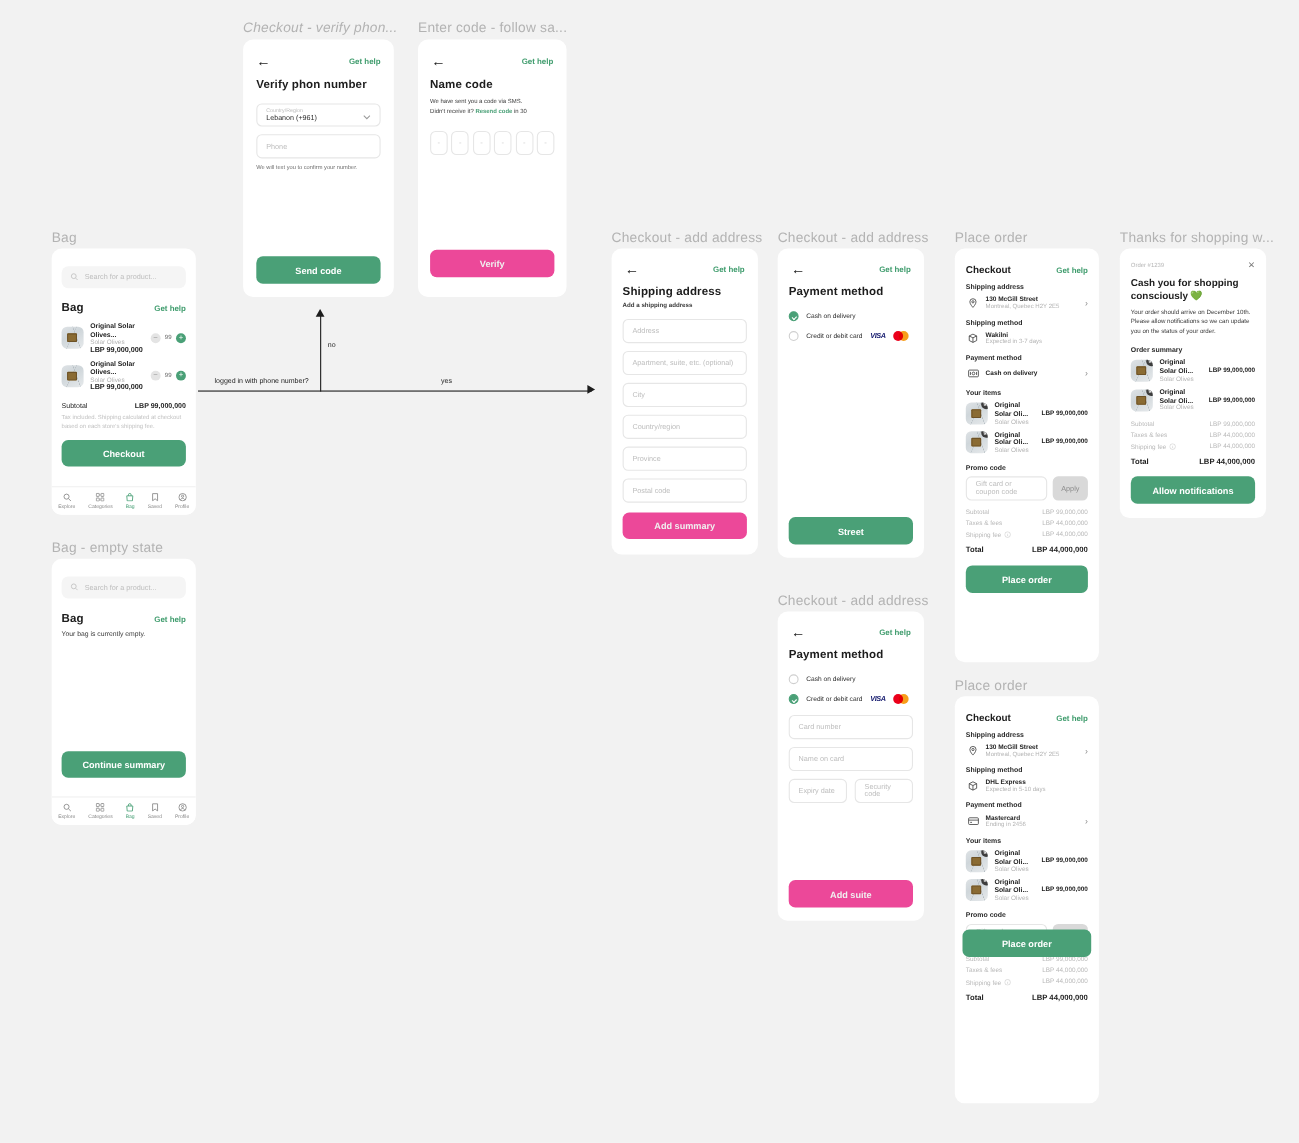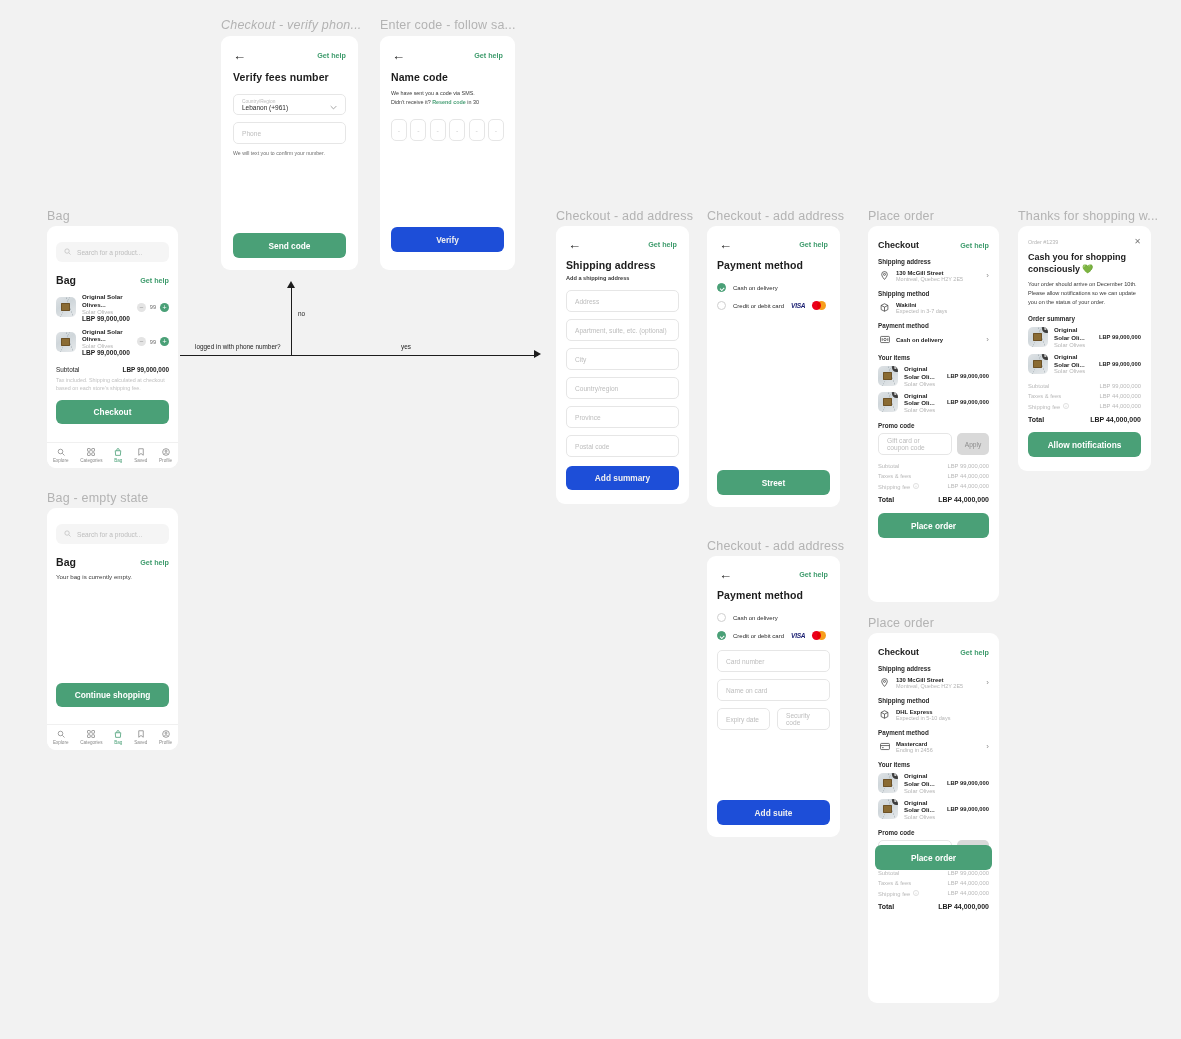--- a/index.html
+++ b/index.html
@@ -32,21 +32,21 @@
   .field {
     border:1px solid #e6e6e6; border-radius:5px; height:22px;
     display:flex; align-items:center; padding:0 8px;
     font-size:6.6px; color:#bdbdbd; background:#fff;
   }
   .btn {
     height:24px; border-radius:6px; display:flex; align-items:center;
     justify-content:center; font-size:8.3px; font-weight:600;
   }
   .btn-green { background:#4aa077; color:#fff; }
-  .btn-grey  { background:#1d4ed8; color:#f0f0f0; }
+  .btn-grey  { background:#ec4899; color:#f0f0f0; }
   .search {
     background:#f5f5f5; border-radius:6px; height:20px;
     display:flex; align-items:center; gap:6px; padding:0 8px;
     font-size:6.6px; color:#bdbdbd;
   }
   .row { display:flex; align-items:center; }
   .spread { display:flex; align-items:center; justify-content:space-between; }
 
   
   .navbar {
@@ -247,21 +247,21 @@
           <path d="M11 11l4 4"></path>
         </svg>
     </span>
     <span>Search for a product...</span>
   </div>
   <div class="spread" style="margin:12px 9px 0;">
     <div class="scr-title">Bag</div>
     <div class="gethelp">Get help</div>
   </div>
   <div style="margin:5px 9px 0; font-size:6.2px; color:#3a3a3a;">Your bag is currently empty.</div>
-  <div class="btn btn-green" style="position:absolute; left:9px; right:9px; bottom:43px;">Continue shopping</div>
+  <div class="btn btn-green" style="position:absolute; left:9px; right:9px; bottom:43px;">Continue summary</div>
 
   <div class="navbar">
     <div class="nav-item">
         <span class="nav-ico">
           <svg width="8" height="8" viewBox="0 0 16 16" fill="none" stroke="#8a8a8a" stroke-width="1.6">
             <circle cx="7" cy="7" r="4.6"></circle>
             <path d="M10.6 10.6L15 15"></path>
           </svg>
         </span>
         <span class="lbl">Explore</span>
@@ -305,21 +305,21 @@
         <span class="lbl">Profile</span>
       </div>
   </div>
 </div>
 
 <div class="phone" style="left:221px; top:36px; width:137px; height:234px;">
   <div class="topbar" style="margin-top:13px;">
     <div class="back">←</div>
     <div class="gethelp">Get help</div>
   </div>
-  <div class="scr-title" style="margin:9px 12px 0;">Verify fees number</div>
+  <div class="scr-title" style="margin:9px 12px 0;">Verify phon number</div>
 
   <div style="margin:11px 12px 0; border:1px solid #e6e6e6; border-radius:5px; height:21px; padding:3px 8px; display:flex; align-items:center; justify-content:space-between;">
     <div>
       <div style="font-size:4.8px;color:#bdbdbd;">Country/Region</div>
       <div style="font-size:6.5px;color:#2a2a2a;">Lebanon (+961)</div>
     </div>
     <span><svg width="7" height="5" viewBox="0 0 10 6" fill="none" stroke="#9a9a9a" stroke-width="1.3">
           <path d="M1 1l4 4 4-4"></path>
         </svg></span>
   </div>

